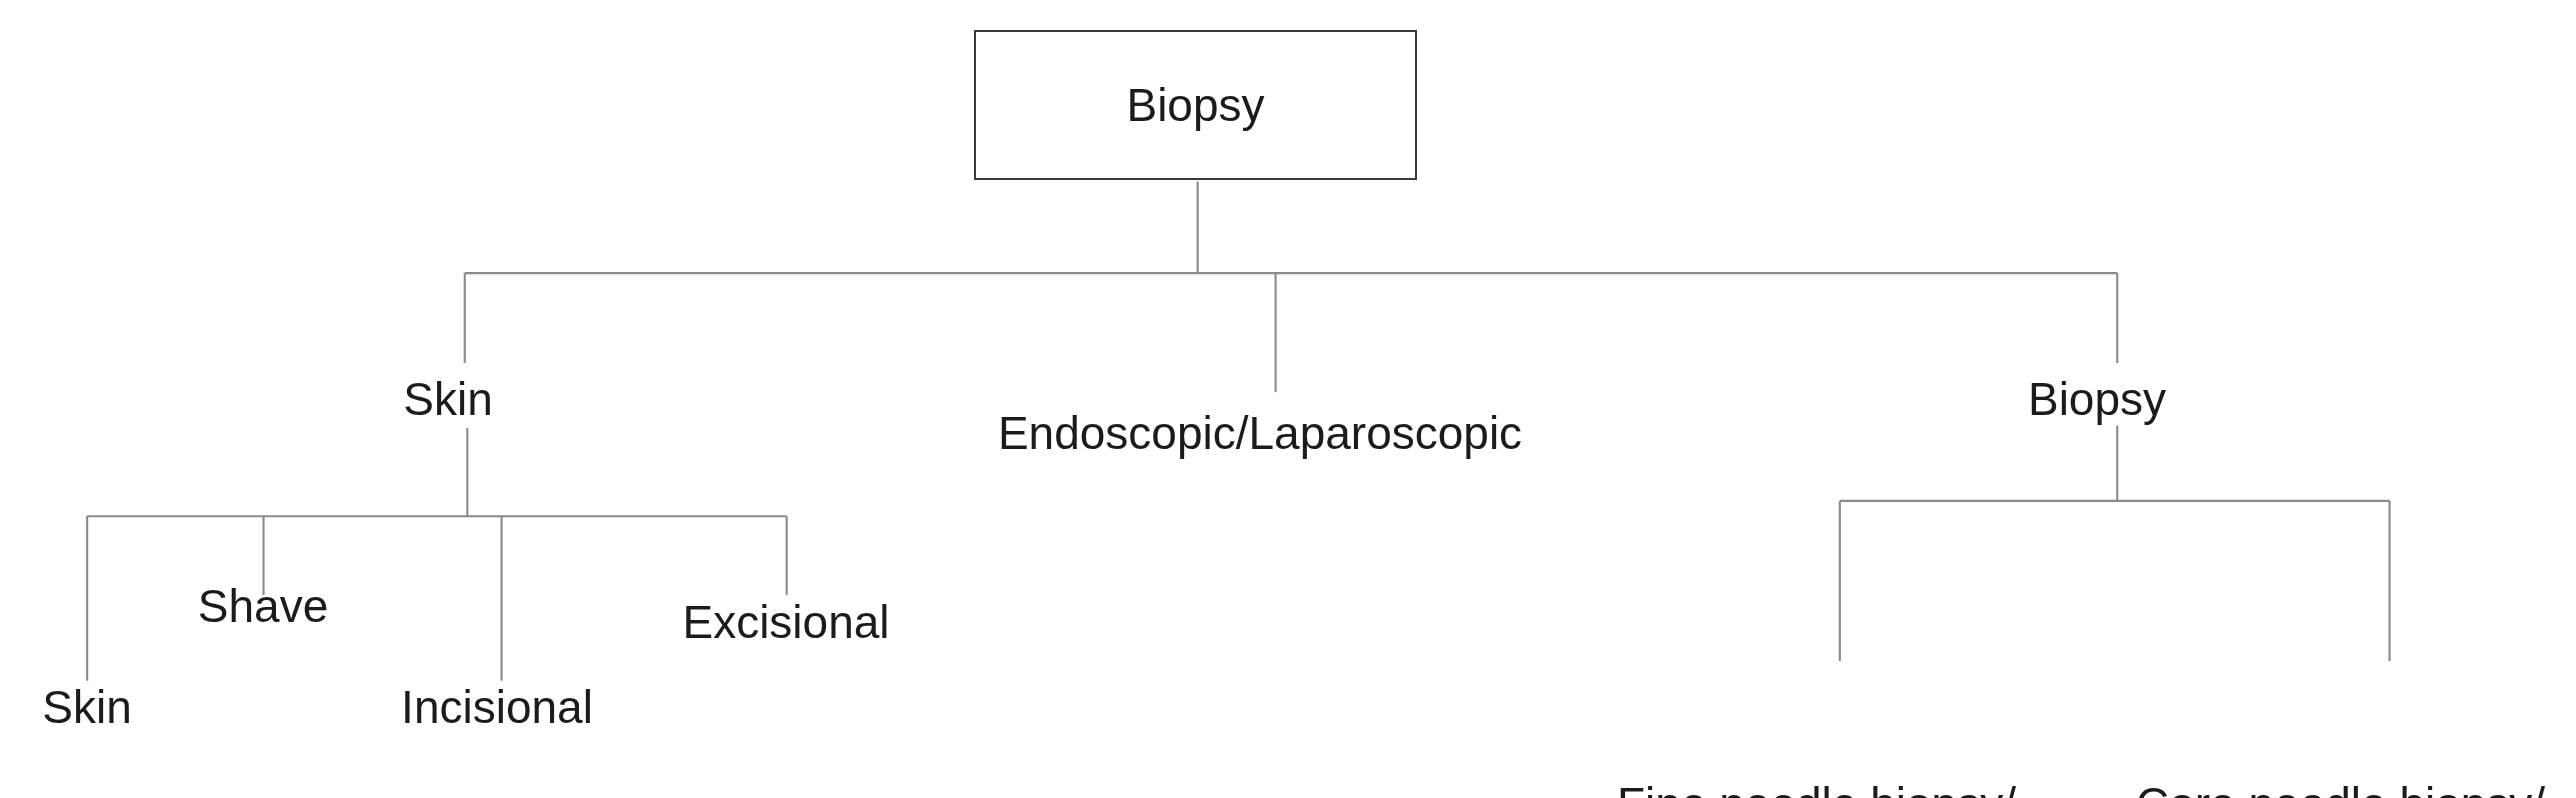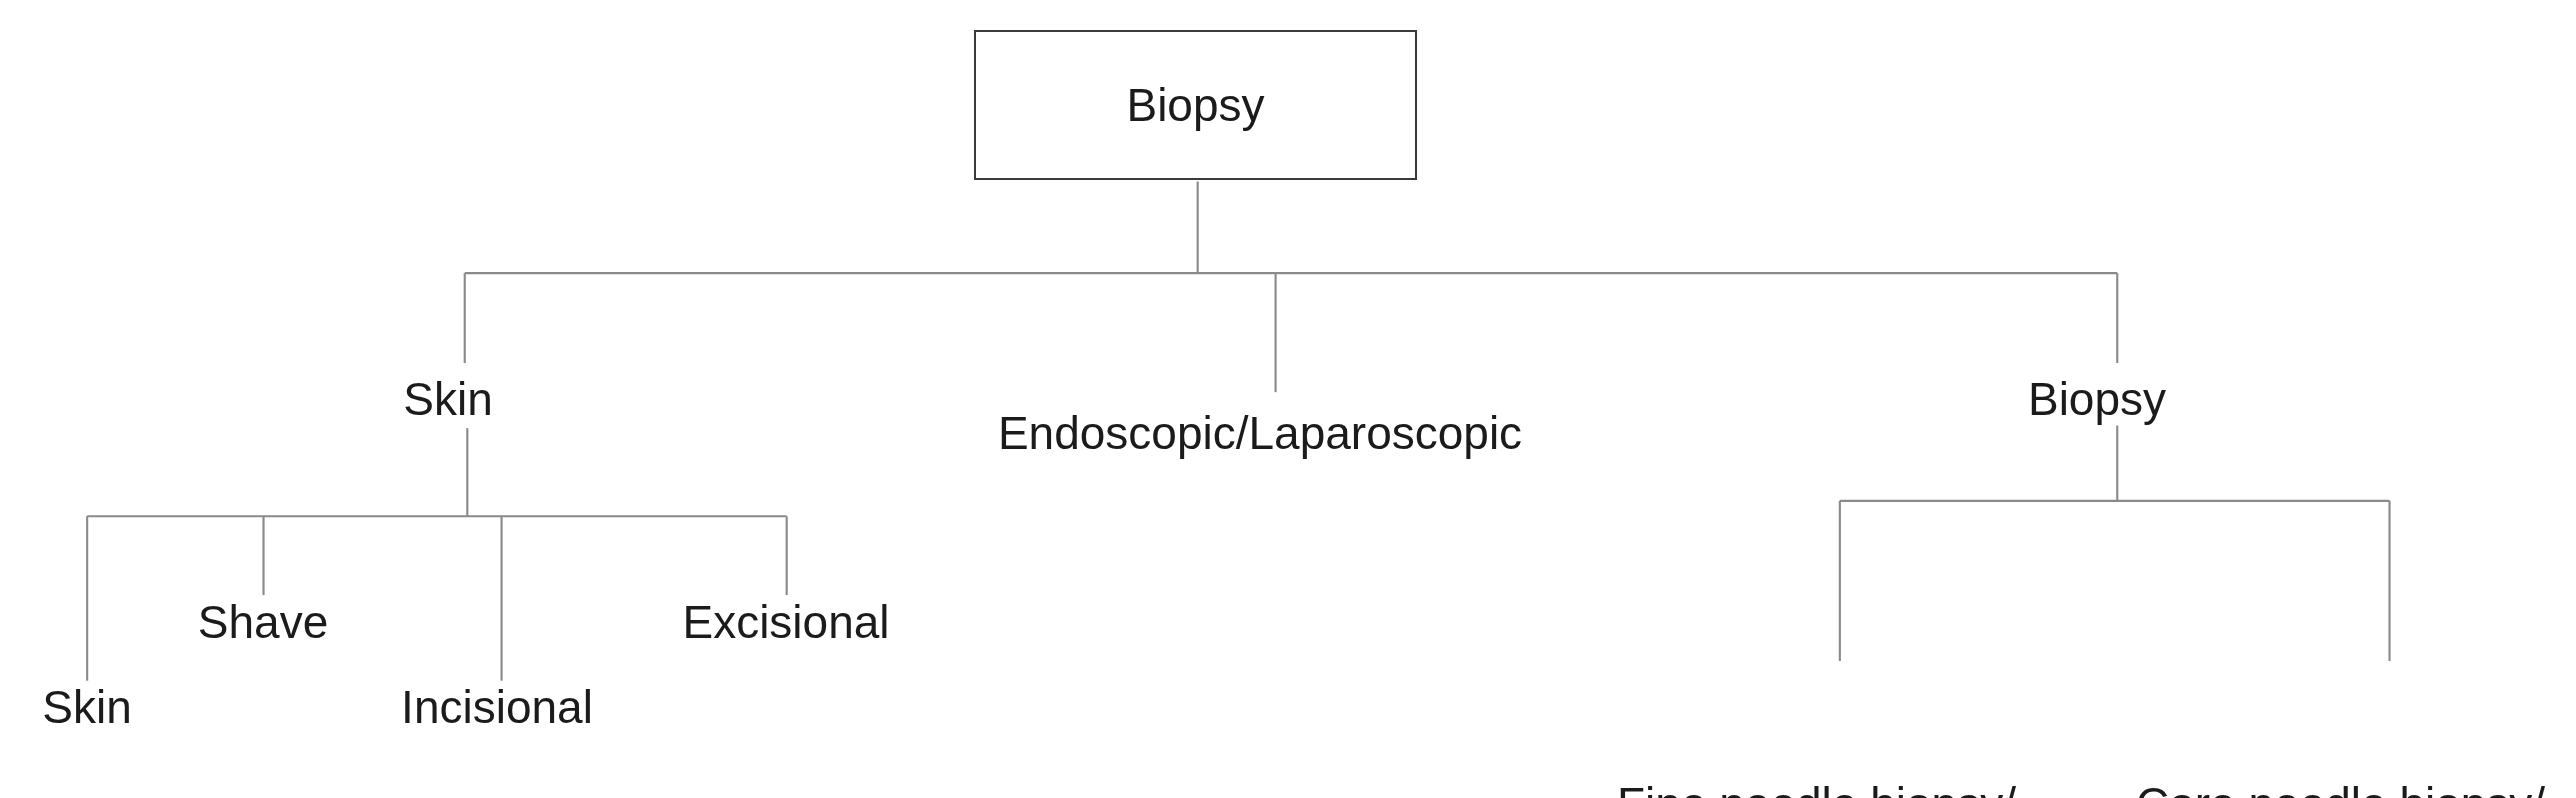--- a/index.html
+++ b/index.html
@@ -96,21 +96,21 @@
   </div>
 
   <div class="node-label centered" style="left:448px; top:374px;">Skin</div>
 
   <div class="node-label centered" style="left:1260px; top:408px;">Endoscopic/Laparoscopic</div>
 
   <div class="node-label centered" style="left:2097px; top:374px;">Biopsy</div>
 
   <div class="node-label centered" style="left:87px; top:682px;">Skin</div>
 
-  <div class="node-label centered" style="left:263px; top:597px;">Shave</div>
+  <div class="node-label centered" style="left:263px; top:581px;">Shave</div>
 
   <div class="node-label centered" style="left:497px; top:682px;">Incisional</div>
 
   <div class="node-label centered" style="left:786px; top:597px;">Excisional</div>
 
   <div class="node-label multiline" style="left:1617px; top:654px;">
     <div>Fine needle biopsy/</div>
     
   </div>
 

